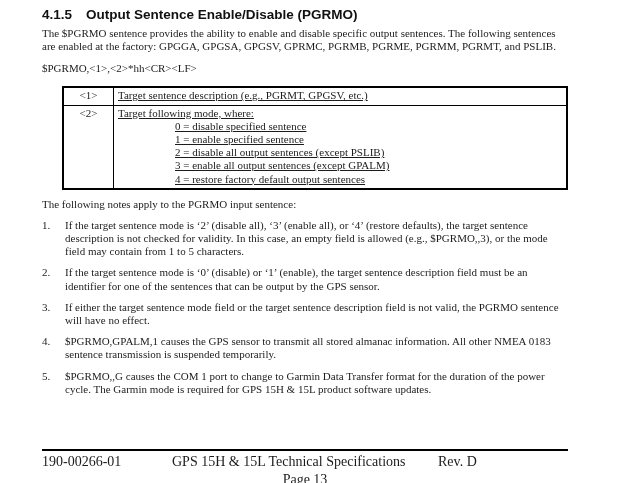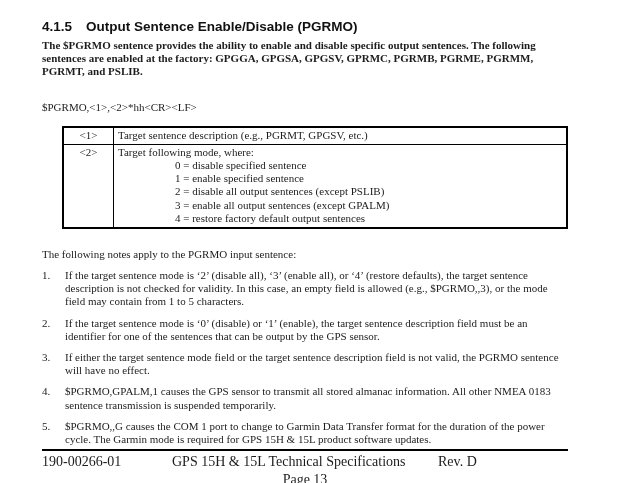--- a/index.html
+++ b/index.html
@@ -5,46 +5,46 @@
   html,body{margin:0;padding:0;background:#ffffff;}
   .page{
     position:relative;
     width:620px;height:483px;
     background:#ffffff;
     color:#1c1c1c;
     font-family:"Liberation Serif","DejaVu Serif",serif;
     font-size:11px;line-height:1.2;
     overflow:hidden;
   }
-  .content{position:absolute;left:42px;top:20px;width:528px;}
+  .content{position:absolute;left:42px;top:8px;width:528px;}
   .heading{
     margin:0;
     font-family:"Liberation Sans","DejaVu Sans",sans-serif;
     font-size:13.5px;font-weight:bold;color:#111;
     line-height:1.1;
   }
   .heading .hnum{margin-right:14px;}
-  .intro{margin:4px 0 4px 0;font-weight:bold;}
-  .syntax{margin:23px 0 0 0;}
+  .intro{margin:4px 0 4px 0;}
+  .syntax{margin:9px 0 0 0;}
   table.fields{
     border-collapse:collapse;
     margin:11px 0 0 20px;
     width:506px;
     border:2px solid #000;
   }
   table.fields td{
     border:1px solid #000;
     padding:1px 4px 2px 4px;
     vertical-align:top;
     font-size:11px;line-height:1.2;
   }
   td.fcol{width:41px;text-align:center;}
-  td.dcol{padding-left:8px;}
+  td.dcol{padding-left:8px;text-decoration:underline;}
   .mode{padding-left:57px;}
-  .notes-intro{margin:19px 0 0 0;}
+  .notes-intro{margin:8px 0 0 0;}
   .note{display:flex;margin:8px 0 0 0;}
   .note .nnum{width:23px;flex-shrink:0;}
   .note .ntext{flex:1;}
   .footer{
     position:absolute;left:42px;top:449px;width:526px;
     border-top:2px solid #000;
     padding-top:3px;
     font-size:14px;
   }
   .footer-row{display:flex;align-items:baseline;}

